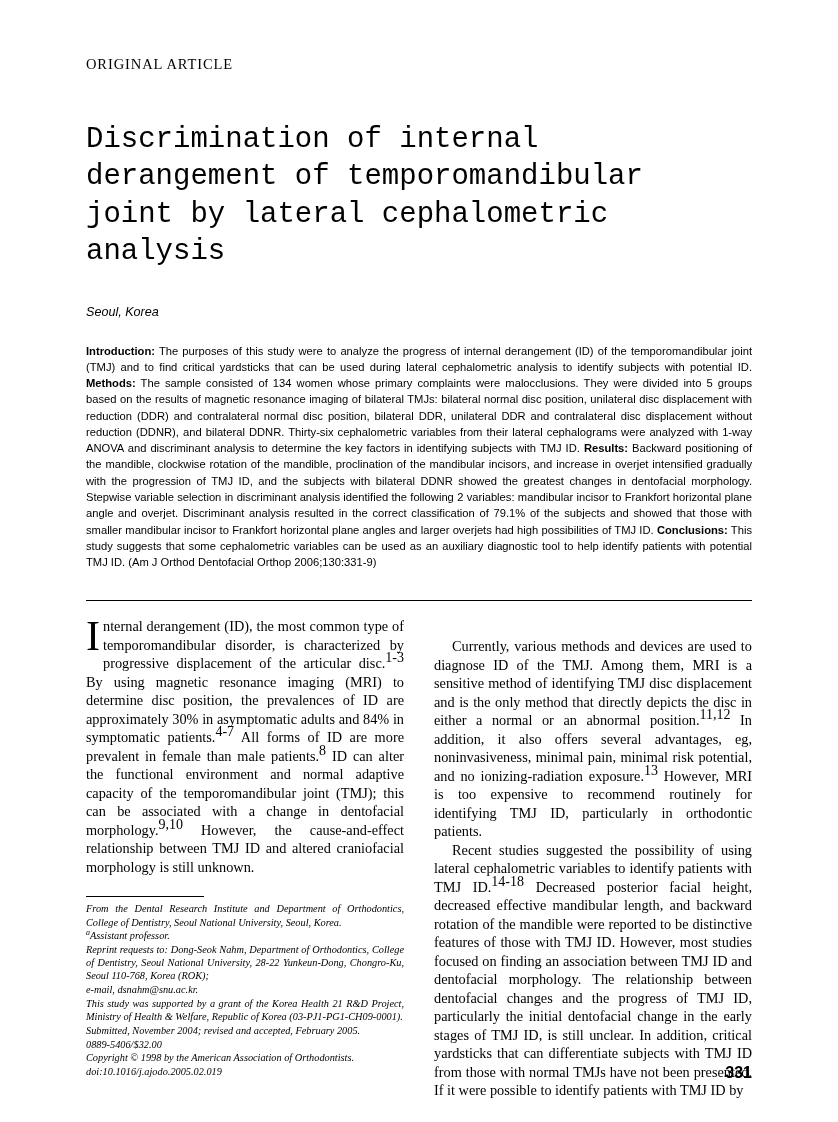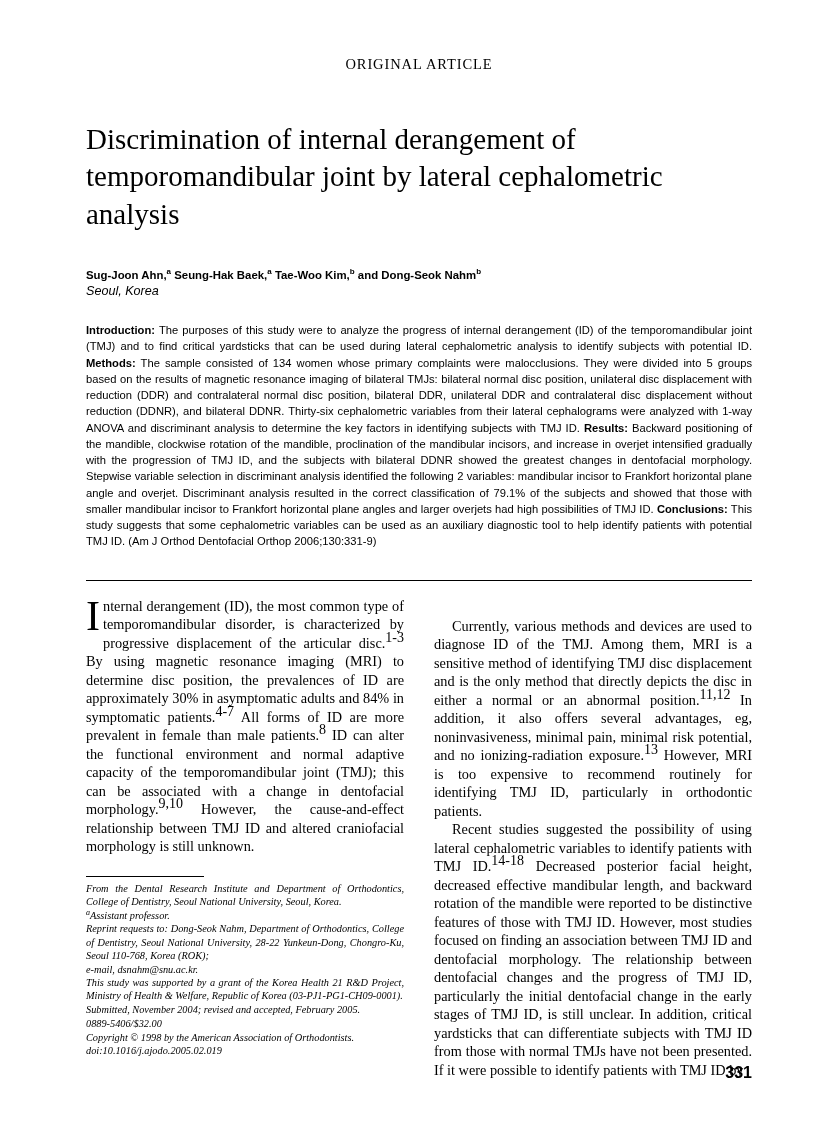--- a/index.html
+++ b/index.html
@@ -27,25 +27,24 @@
     left: 86px;
     top: 56px;
     width: 666px;
   }
 
   .article-type {
     font-family: "Liberation Serif", serif;
     font-size: 14.5px;
     letter-spacing: 0.9px;
     margin-bottom: 48px;
-    text-align: center;
   }
 
   .title {
-    font-family: Liberation Serif, serif;
+    font-family: Liberation Mono, monospace;
     font-size: 29px;
     line-height: 1.29;
     font-weight: normal;
     margin: 0 0 34px 0;
     width: 600px;
   }
 
   .authors {
     font-family: "Liberation Sans", sans-serif;
     font-size: 11.4px;
@@ -157,21 +156,20 @@
 </head>
 <body>
 
 <div class="page">
   <div class="content">
 
     <div class="article-type">ORIGINAL ARTICLE</div>
 
     <h1 class="title">Discrimination of internal derangement of temporomandibular joint by lateral cephalometric analysis</h1>
 
-    <div class="authors">Sug-Joon Ahn,<sup>a</sup> Seung-Hak Baek,<sup>a</sup> Tae-Woo Kim,<sup>b</sup> and Dong-Seok Nahm<sup>b</sup></div>
     <div class="affil">Seoul, Korea</div>
 
     <div class="abstract"><b>Introduction:</b> The purposes of this study were to analyze the progress of internal derangement (ID) of the temporomandibular joint (TMJ) and to find critical yardsticks that can be used during lateral cephalometric analysis to identify subjects with potential ID. <b>Methods:</b> The sample consisted of 134 women whose primary complaints were malocclusions. They were divided into 5 groups based on the results of magnetic resonance imaging of bilateral TMJs: bilateral normal disc position, unilateral disc displacement with reduction (DDR) and contralateral normal disc position, bilateral DDR, unilateral DDR and contralateral disc displacement without reduction (DDNR), and bilateral DDNR. Thirty-six cephalometric variables from their lateral cephalograms were analyzed with 1-way ANOVA and discriminant analysis to determine the key factors in identifying subjects with TMJ ID. <b>Results:</b> Backward positioning of the mandible, clockwise rotation of the mandible, proclination of the mandibular incisors, and increase in overjet intensified gradually with the progression of TMJ ID, and the subjects with bilateral DDNR showed the greatest changes in dentofacial morphology. Stepwise variable selection in discriminant analysis identified the following 2 variables: mandibular incisor to Frankfort horizontal plane angle and overjet. Discriminant analysis resulted in the correct classification of 79.1% of the subjects and showed that those with smaller mandibular incisor to Frankfort horizontal plane angles and larger overjets had high possibilities of TMJ ID. <b>Conclusions:</b> This study suggests that some cephalometric variables can be used as an auxiliary diagnostic tool to help identify patients with potential TMJ ID. (Am J Orthod Dentofacial Orthop 2006;130:331-9)</div>
 
     <hr class="rule">
 
     <div class="cols clearfix">
       <div class="col-left">
         <div class="body-text">
           <p class="first">

